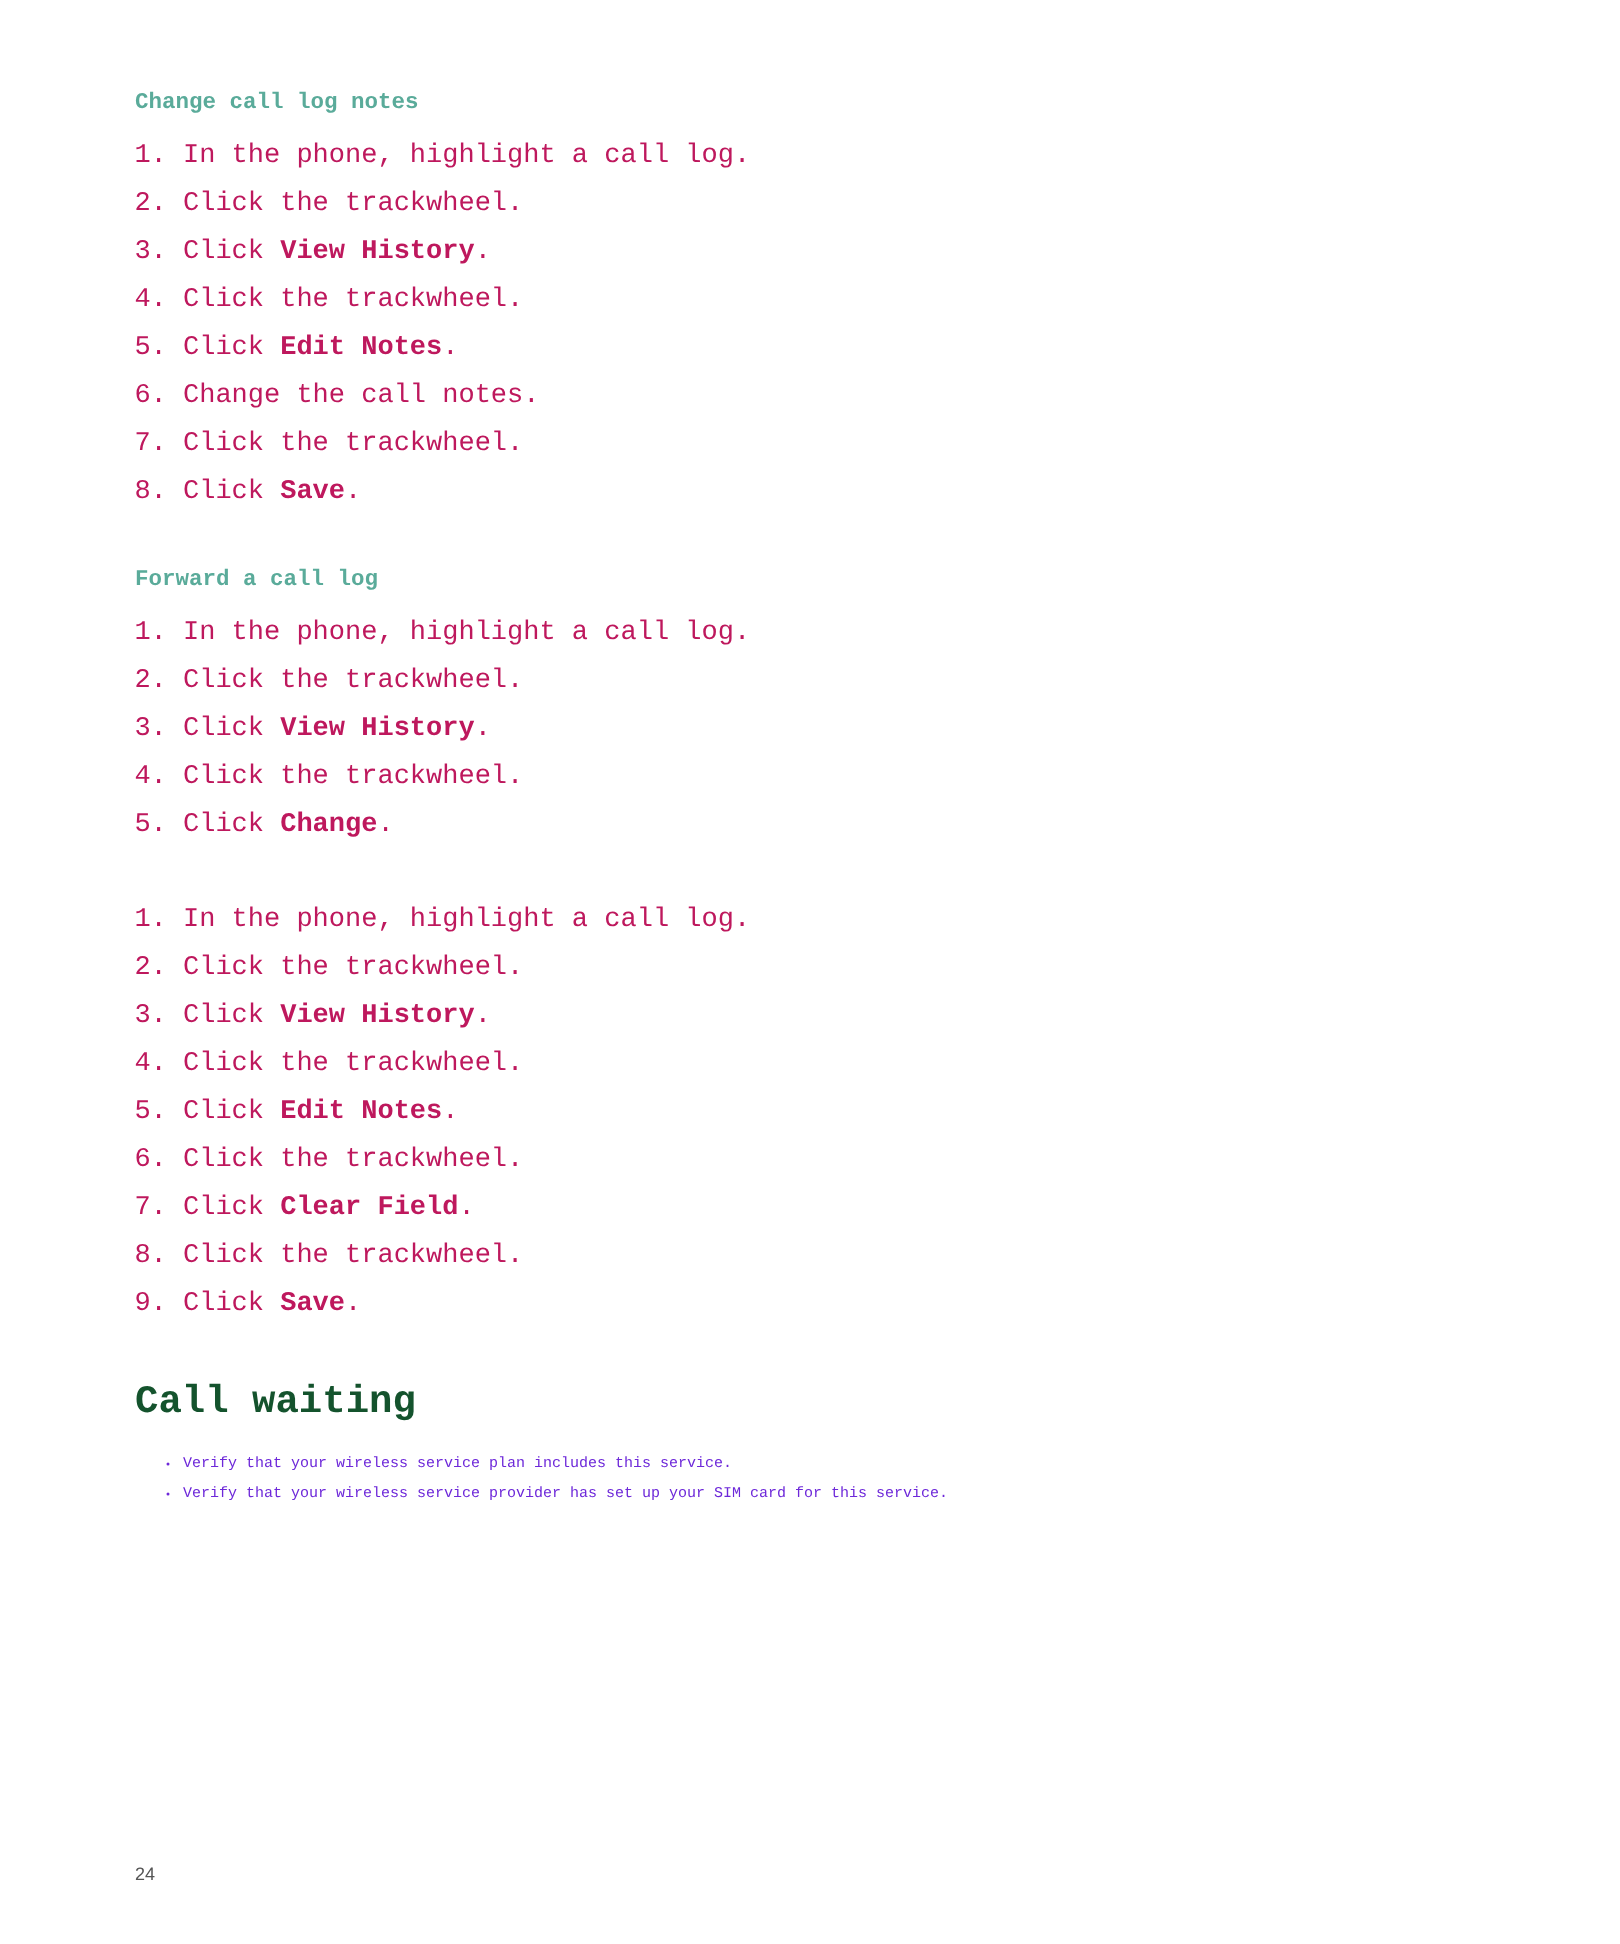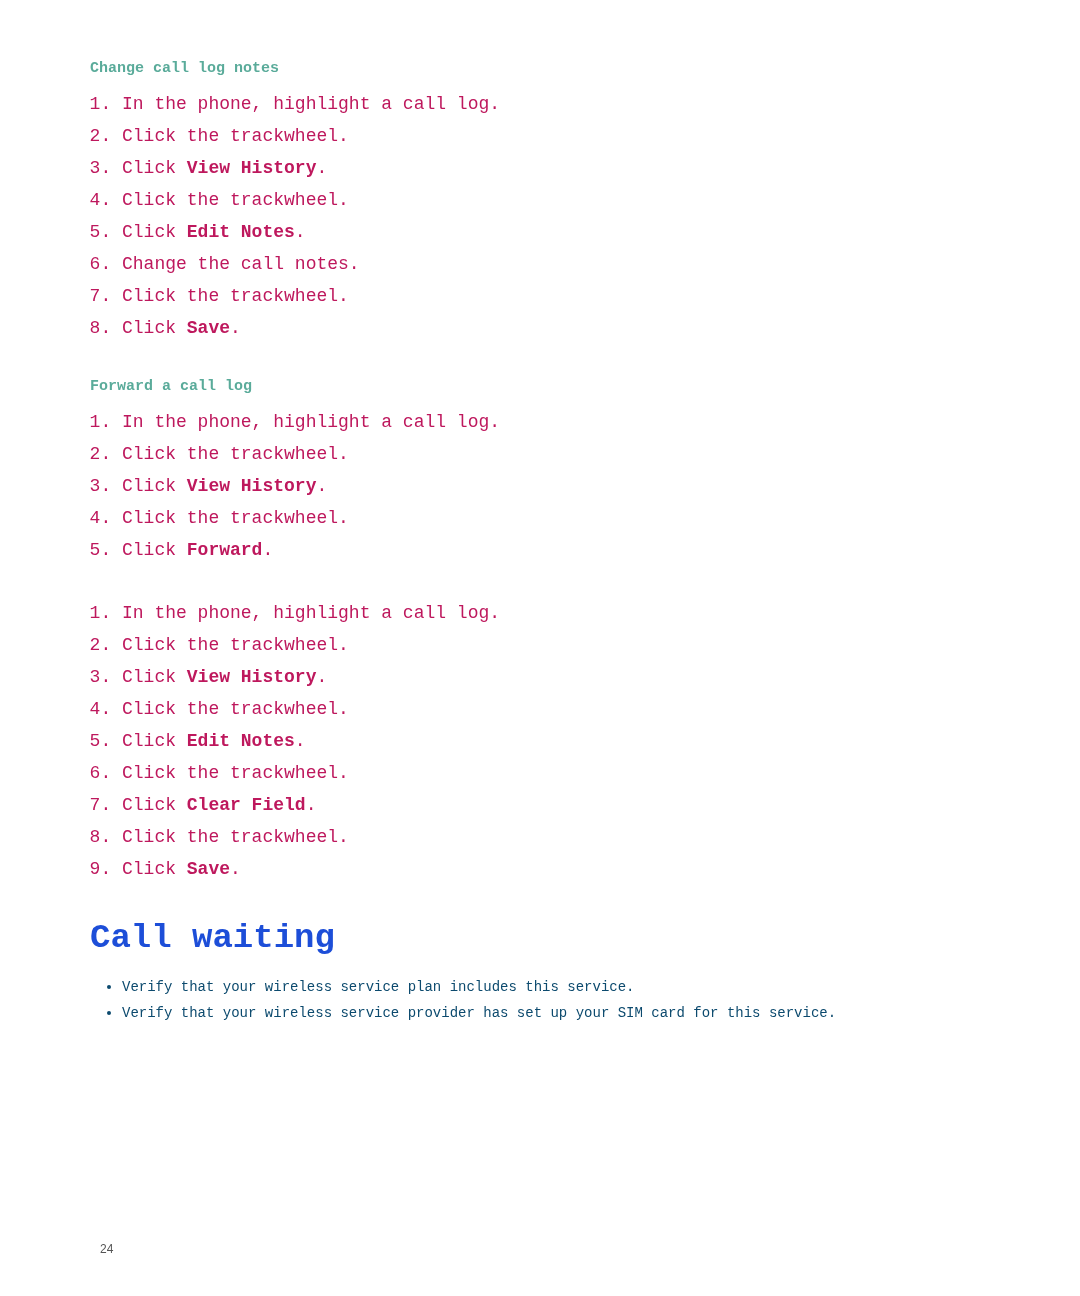--- a/index.html
+++ b/index.html
@@ -24,23 +24,23 @@
     }
 
     .section-heading {
       font-size: 15px;
       font-weight: 600;
       color: #5aab9a;
       margin-bottom: 14px;
     }
 
     .big-heading {
-      font-size: 34px;
+      font-size: 26px;
       font-weight: 700;
-      color: #1d4ed8;
+      color: #14532d;
       margin-bottom: 20px;
     }
 
     ol {
       padding-left: 32px;
       margin-bottom: 0;
     }
 
     ol li {
       margin-bottom: 5px;
@@ -51,32 +51,32 @@
 
     ul {
       padding-left: 32px;
       margin-bottom: 0;
       list-style-type: disc;
     }
 
     ul li {
       margin-bottom: 5px;
       line-height: 1.5;
-      font-size: 14px;
-      color: #0c4a6e;
+      font-size: 10px;
+      color: #6d28d9;
     }
 
     b {
       font-weight: bold;
     }
 
     .page-number {
       position: fixed;
       bottom: 40px;
-      left: 100px;
+      left: 90px;
       font-size: 12px;
       color: #555;
     }
   </style>
 </head>
 <body>
 
 <div>
 
   <div class="section">
@@ -93,21 +93,21 @@
     </ol>
   </div>
 
   <div class="section">
     <div class="section-heading">Forward a call log</div>
     <ol>
       <li>In the phone, highlight a call log.</li>
       <li>Click the trackwheel.</li>
       <li>Click <b>View History</b>.</li>
       <li>Click the trackwheel.</li>
-      <li>Click <b>Forward</b>.</li>
+      <li>Click <b>Change</b>.</li>
     </ol>
   </div>
 
   <div class="section">
     <ol>
       <li>In the phone, highlight a call log.</li>
       <li>Click the trackwheel.</li>
       <li>Click <b>View History</b>.</li>
       <li>Click the trackwheel.</li>
       <li>Click <b>Edit Notes</b>.</li>

